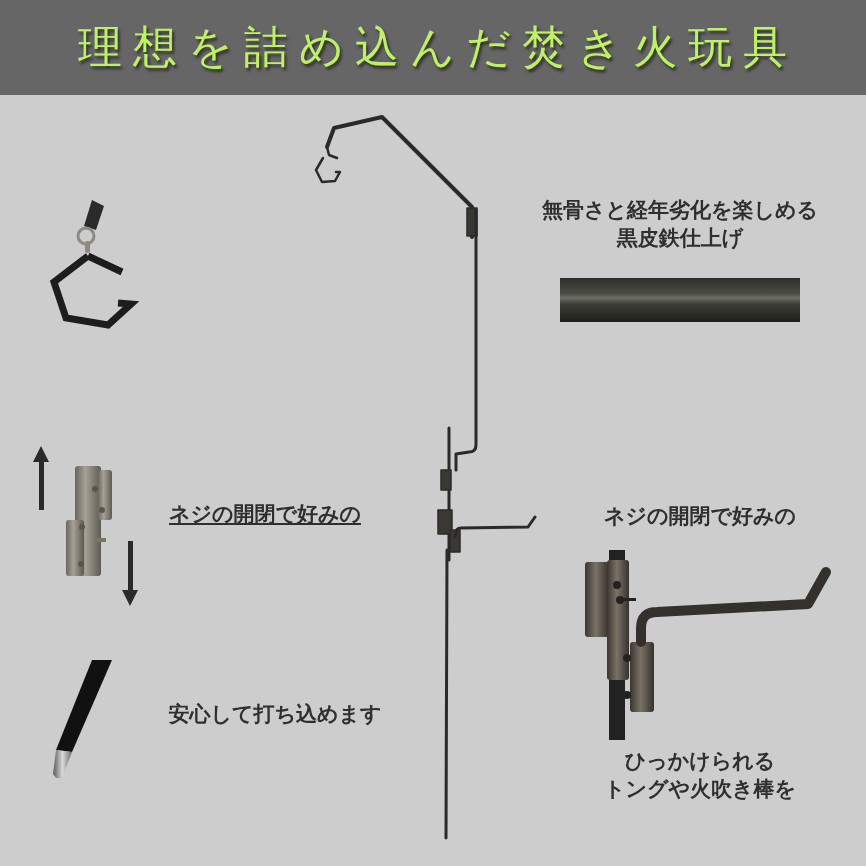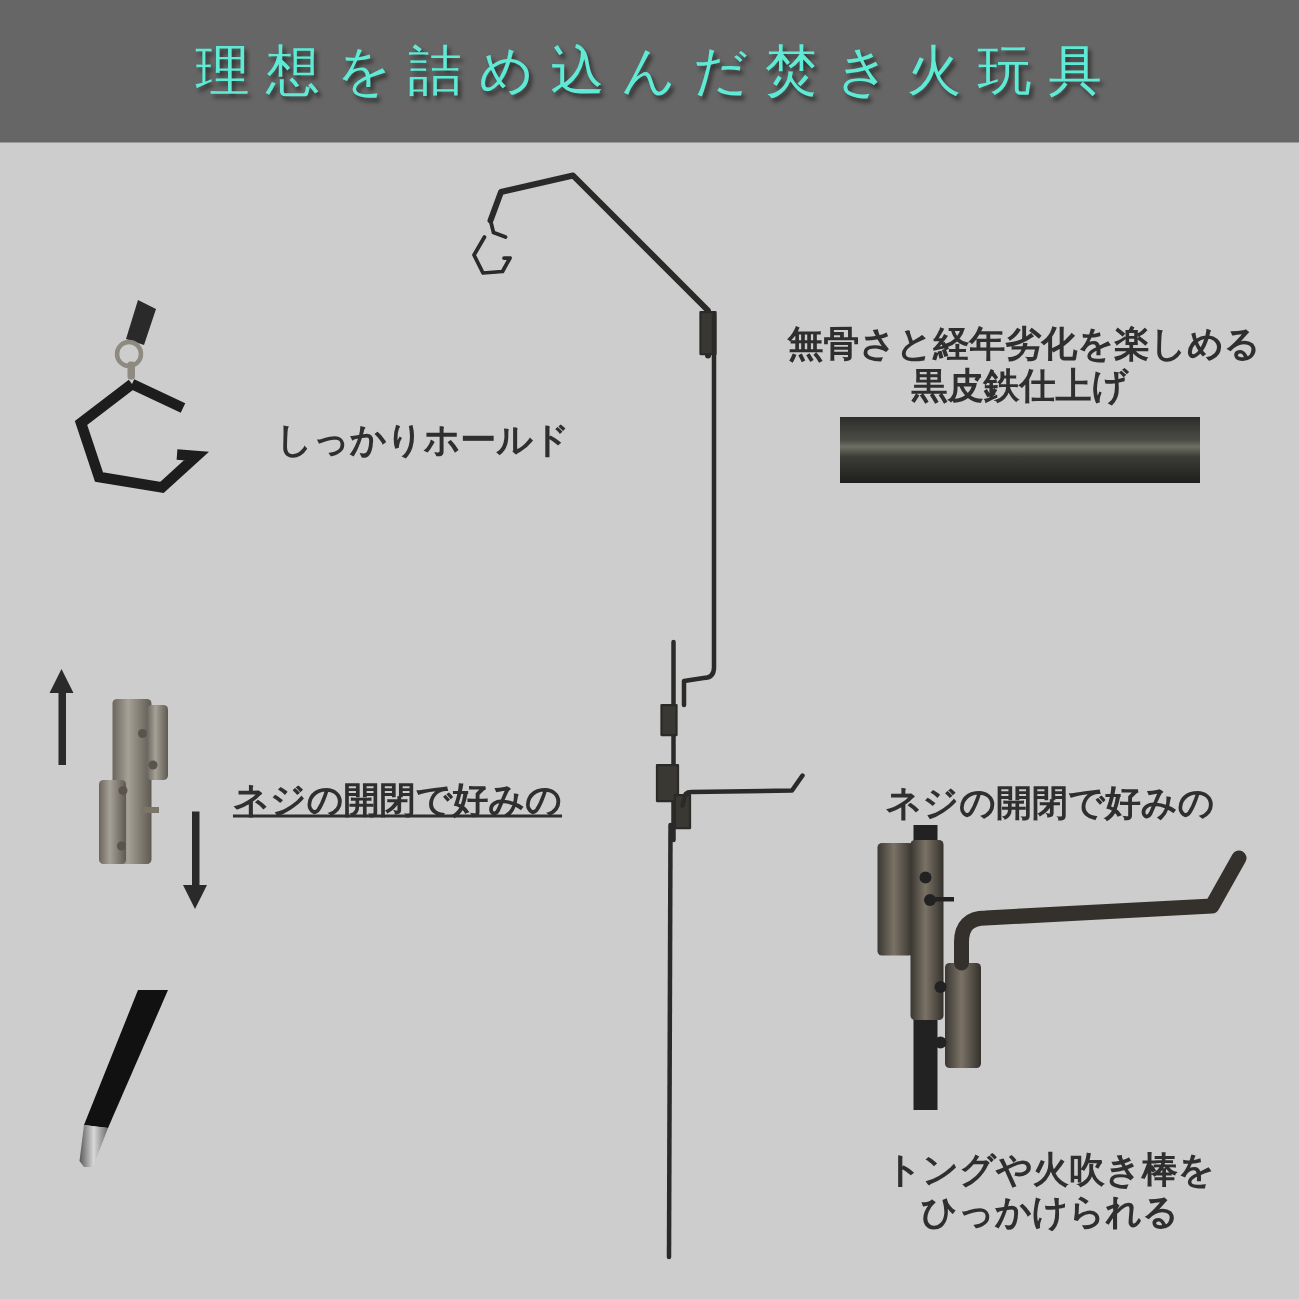--- a/index.html
+++ b/index.html
@@ -1,52 +1,52 @@
 <!DOCTYPE html>
 <html><head>
 <meta charset="utf-8">
 <style>
   html, body { margin: 0; padding: 0; }
   body { width: 866px; height: 866px; background: #cdcdcd; position: relative; overflow: hidden; font-family: "DejaVu Sans", sans-serif; }
   .banner { position: absolute; left: 0; top: 0; width: 866px; height: 95px; background: #666666; display: flex; align-items: center; justify-content: center; }
-  .banner-title { color: #5eead4; font-family: "DejaVu Serif", serif; font-size: 36px; letter-spacing: 11px; text-shadow: 2px 3px 3px rgba(0,0,0,0.55); padding-left: 10px; }
-  .caption { position: absolute; color: #2f2f2f; font-weight: bold; font-size: 24px; line-height: 28px; text-align: center; white-space: nowrap; margin-top: 19px; }
+  .banner-title { color: #bef264; font-family: "DejaVu Serif", serif; font-size: 44px; letter-spacing: 11px; text-shadow: 2px 3px 3px rgba(0,0,0,0.55); padding-left: 10px; }
+  .caption { position: absolute; color: #2f2f2f; font-weight: bold; font-size: 21px; line-height: 28px; text-align: center; white-space: nowrap; }
   .caption div { display: block; }
   .svgwrap { position: absolute; left: 0; top: 0; width: 866px; height: 866px; pointer-events: none; }
 </style>
 </head>
 <body>
 
 <div class="banner">
   <span class="banner-title">理想を詰め込んだ焚き火玩具</span>
 </div>
 
 <div class="caption" style="left:168px; top:260px; width:228px;">
-  <div>しっかりホールド</div>
 </div>
 
 <div class="caption" style="left:525px; top:196px; width:310px;">
   <div>無骨さと経年劣化を楽しめる</div>
   <div>黒皮鉄仕上げ</div>
 </div>
 
 <div class="caption" style="left:150px; top:500px; width:230px;text-decoration:underline;">
   <div>ネジの開閉で好みの</div>
 </div>
 
 <div class="caption" style="left:155px; top:700px; width:240px;">
+  <div>安心して打ち込めます</div>
 </div>
 
 <div class="caption" style="left:590px; top:502px; width:220px;">
   <div>ネジの開閉で好みの</div>
 </div>
 
 <div class="caption" style="left:585px; top:747px; width:230px;">
+  <div>ひっかけられる</div>
   <div>トングや火吹き棒を</div>
-  <div>ひっかけられる</div>
 </div>
 
 <svg class="svgwrap" viewBox="0 0 866 866" xmlns="http://www.w3.org/2000/svg">
   <defs>
     <linearGradient id="barGrad" x1="0" y1="0" x2="0" y2="1">
       <stop offset="0" stop-color="#2d2e2a"></stop>
       <stop offset="0.35" stop-color="#4a4c44"></stop>
       <stop offset="0.45" stop-color="#6d7064"></stop>
       <stop offset="0.6" stop-color="#3c3d37"></stop>
       <stop offset="1" stop-color="#1e1f1c"></stop>

